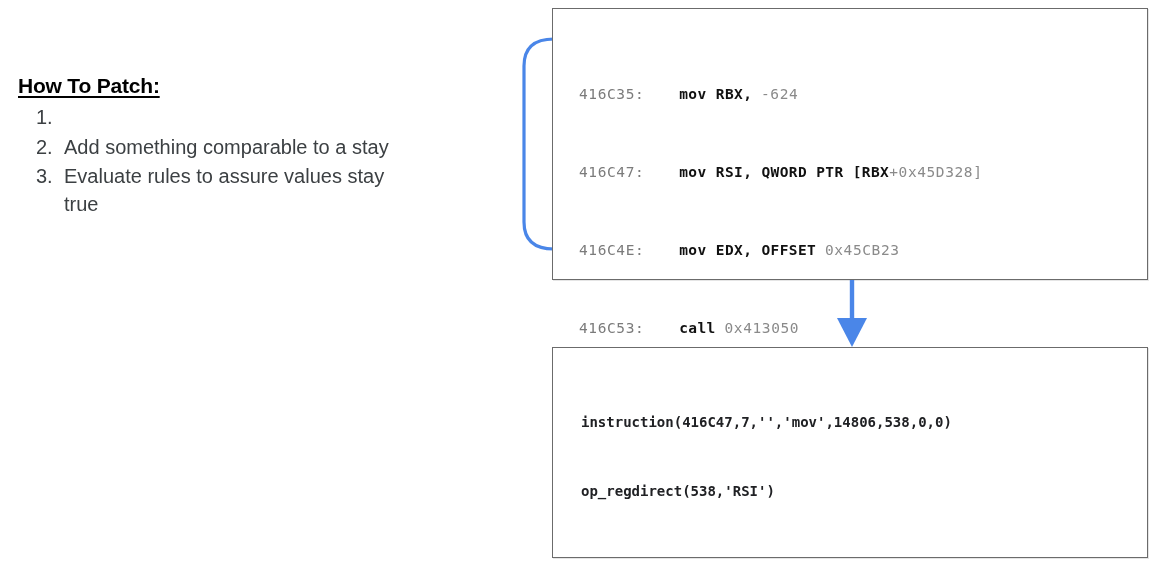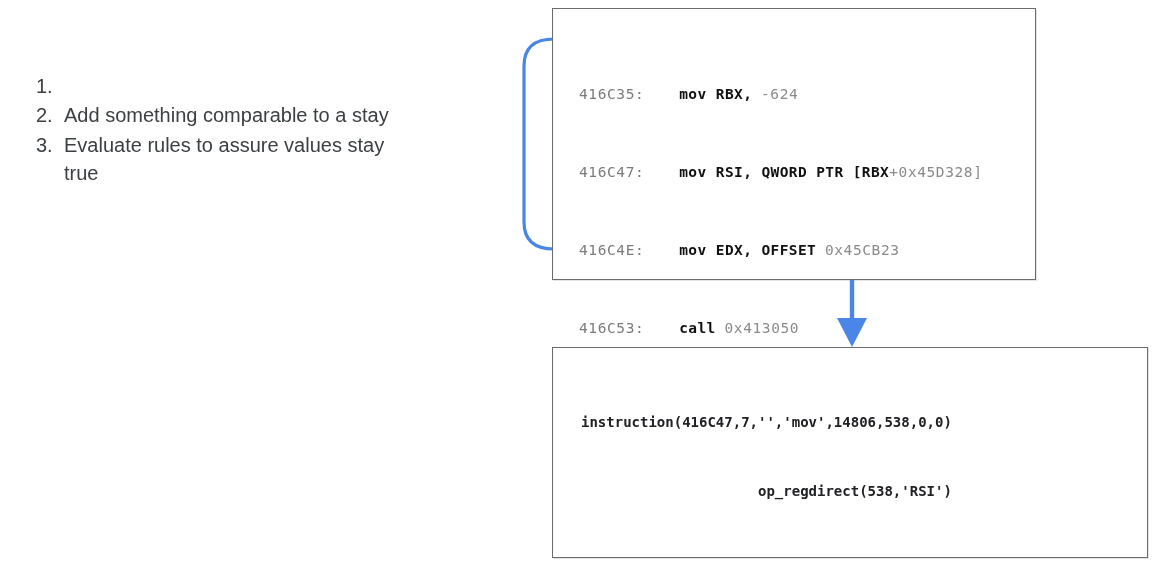--- a/index.html
+++ b/index.html
@@ -64,21 +64,21 @@
   .code-box {
     position: absolute;
     background: #ffffff;
     border: 1.5px solid #6b6b6b;
     box-sizing: border-box;
     box-shadow: 1px 1px 0 rgba(0,0,0,0.10);
   }
   #asm-box {
     left: 552px;
     top: 8px;
-    width: 484px;
+    width: 596px;
     height: 272px;
   }
   #facts-box {
     left: 552px;
     top: 347px;
     width: 596px;
     height: 211px;
   }
 
   .asm-lines {
@@ -111,21 +111,21 @@
     position: absolute;
     left: 28px;
     top: 17px;
     font-family: "DejaVu Sans Mono", "Liberation Mono", monospace;
     font-size: 14px;
     line-height: 23px;
     color: #202124;
     white-space: pre;
     font-weight: bold;
   }
-  .fact-line { white-space: pre; min-height: 23px; text-align: right; }
+  .fact-line { white-space: pre; min-height: 23px; }
 
   
   .brace-wrap {
     position: absolute;
     left: 508px;
     top: 36px;
     width: 52px;
     height: 216px;
     pointer-events: none;
   }
@@ -135,20 +135,21 @@
     top: 280px;
     width: 52px;
     height: 68px;
     pointer-events: none;
   }
 </style>
 </head>
 <body>
 
 <div class="left-panel">
+  <div class="panel-heading">How To Patch:</div>
   <ol class="steps-list">
     <li class="step-item">
       <span class="step-num">1.</span>
     </li>
     <li class="step-item">
       <span class="step-num">2.</span>
       <span class="step-text">Add something comparable to a stay</span>
     </li>
     <li class="step-item">
       <span class="step-num">3.</span>

